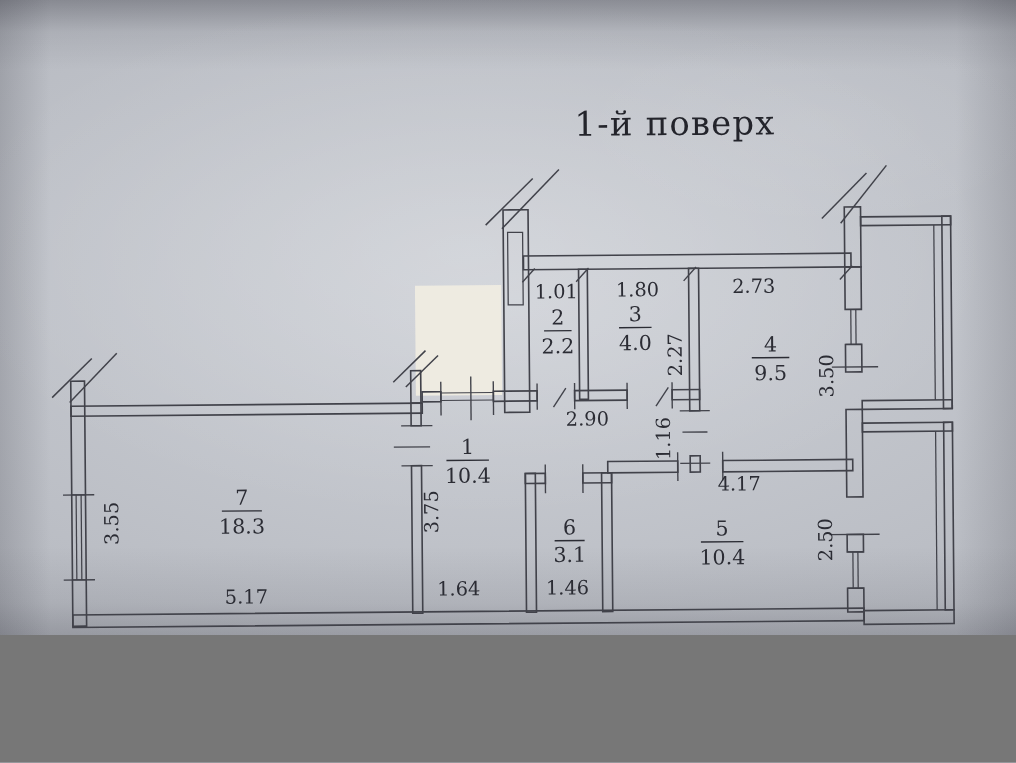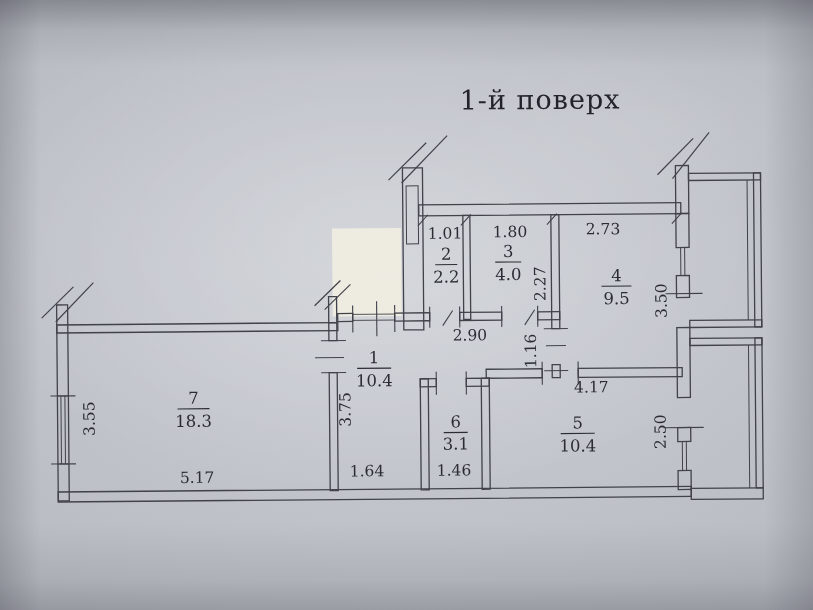--- a/index.html
+++ b/index.html
@@ -1,17 +1,17 @@
 <!DOCTYPE html>
 <html><head>
 <meta charset="utf-8">
 <style>
   html,body{margin:0;padding:0;background:#777;}
   .photo{
-    position:relative;width:813px;height:610px;overflow:hidden;
+    position:relative;width:813px;height:508px;overflow:hidden;
     background-color:#b6b9c0;
     background-image:
       linear-gradient(90deg, rgba(20,20,30,.16) 0, rgba(20,20,30,0) 5%, rgba(20,20,30,0) 94%, rgba(20,20,30,.14) 100%),
       linear-gradient(180deg, rgba(25,25,35,.30) 0, rgba(25,25,35,.08) 5%, rgba(25,25,35,0) 11%, rgba(25,25,35,0) 86%, rgba(25,25,35,.08) 95%, rgba(25,25,35,.20) 100%),
       radial-gradient(ellipse 75% 60% at 46% 40%, rgba(255,255,255,.18), rgba(255,255,255,0) 70%),
       radial-gradient(ellipse 30% 20% at 80% 20%, rgba(255,255,255,.07), rgba(255,255,255,0) 80%),
       radial-gradient(ellipse 140% 110% at 50% 48%, rgba(232,235,240,.45), rgba(140,143,152,.38) 100%);
     font-family:"DejaVu Serif","Liberation Serif",serif;
   }
   .title{

